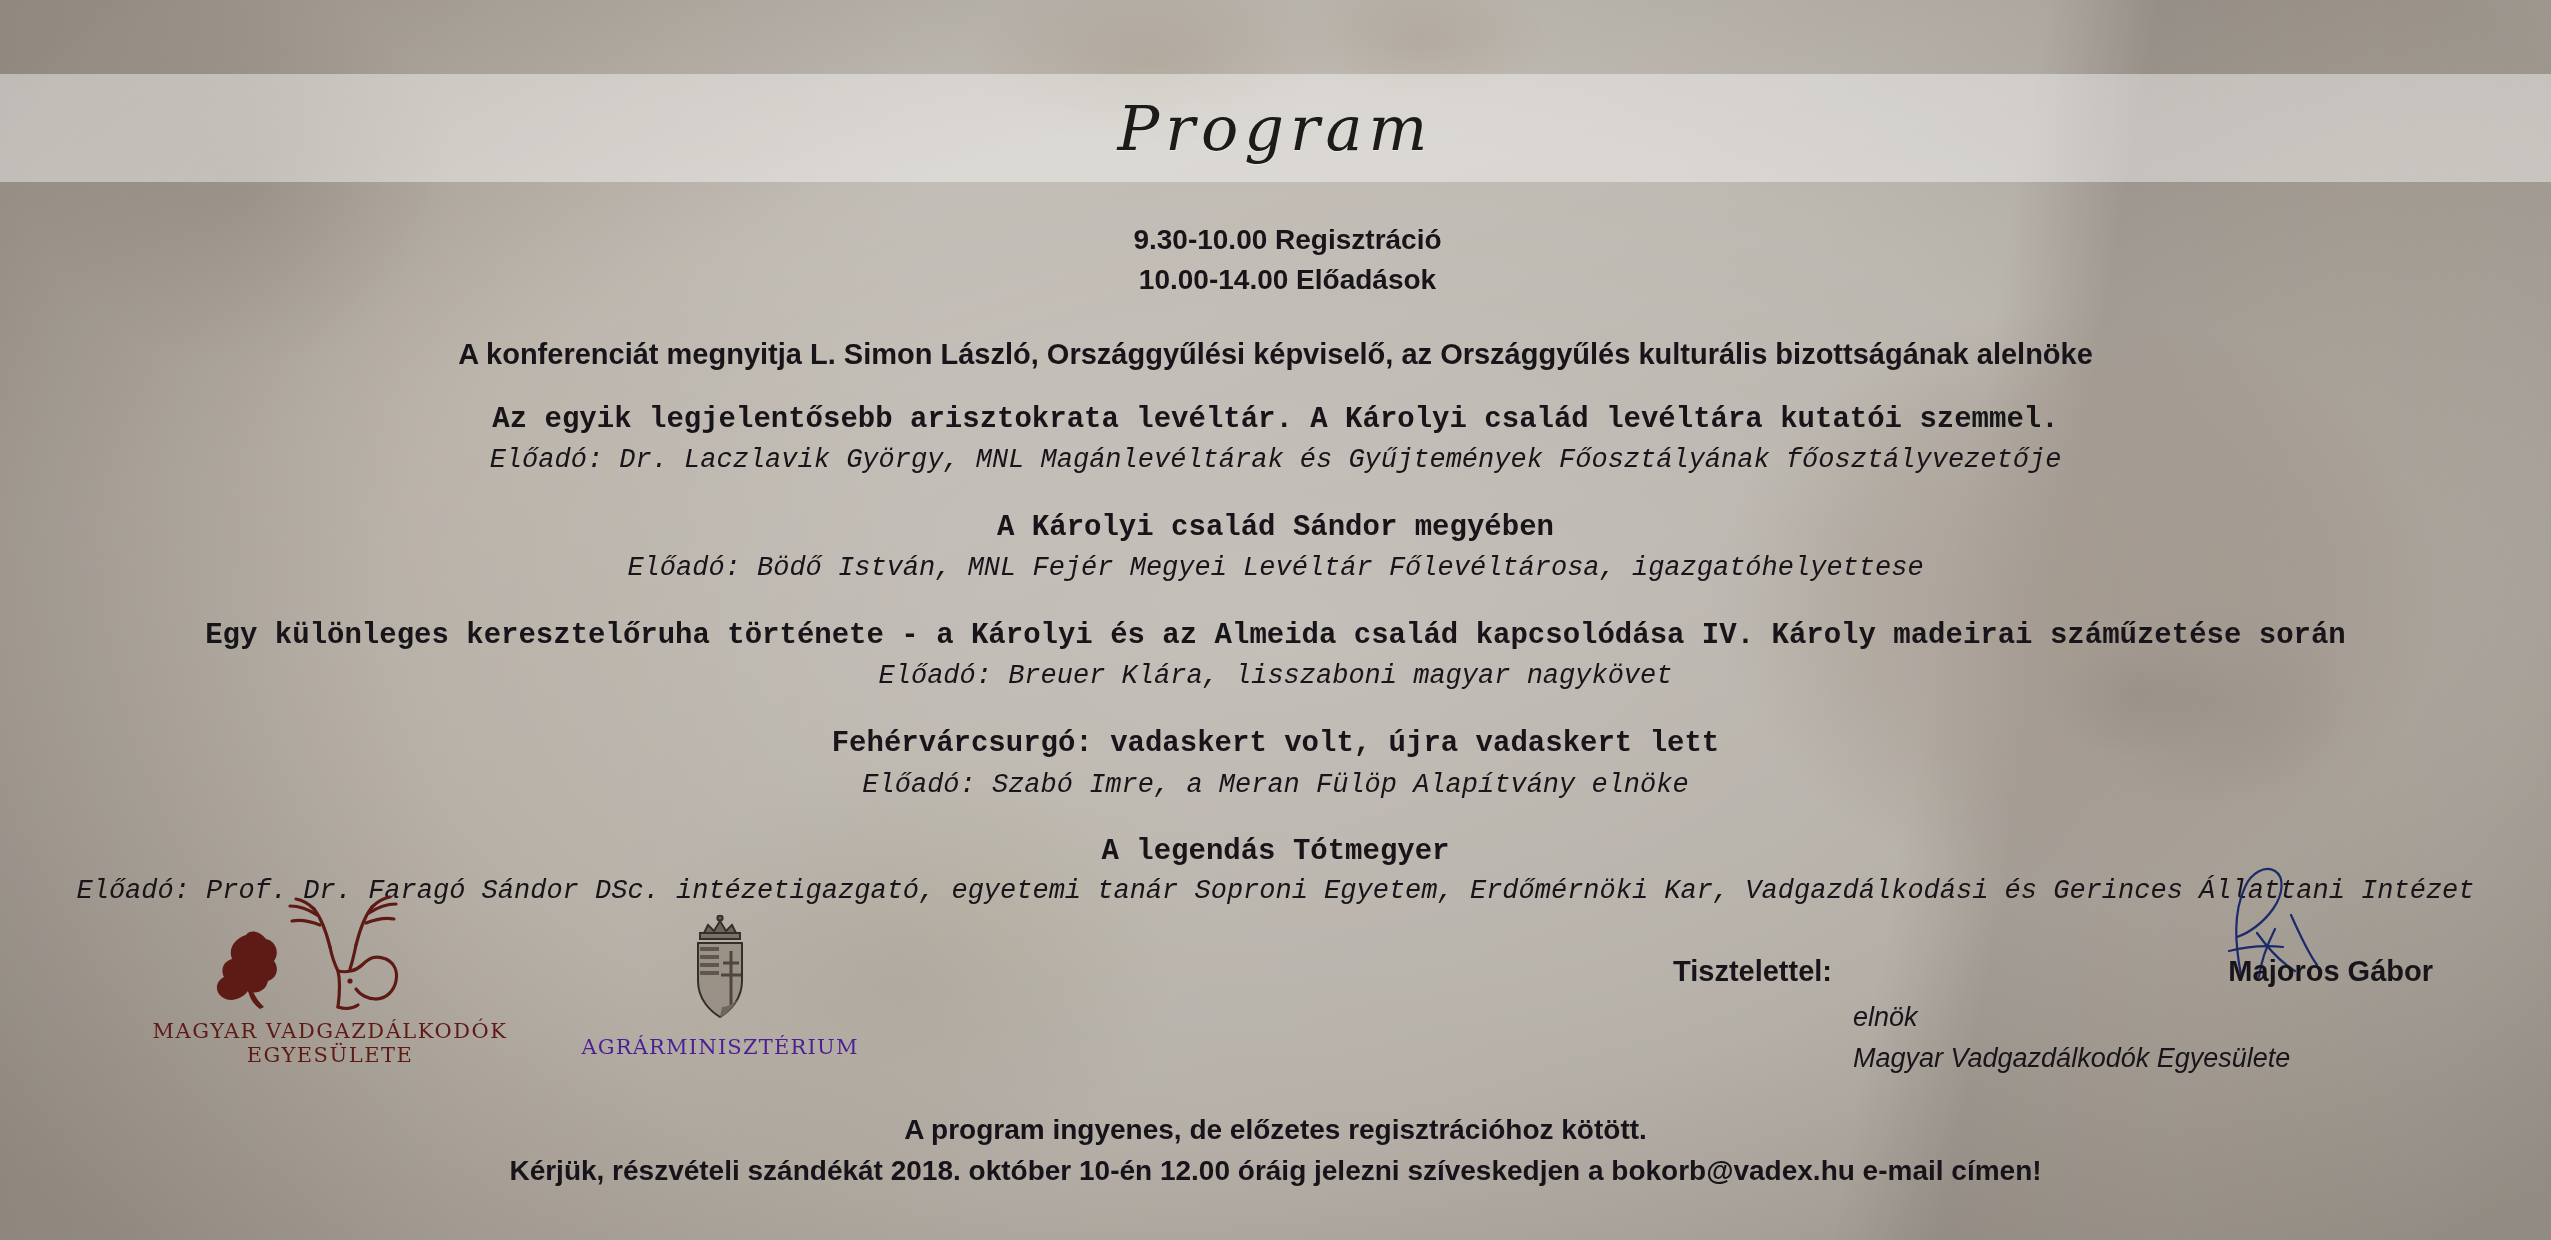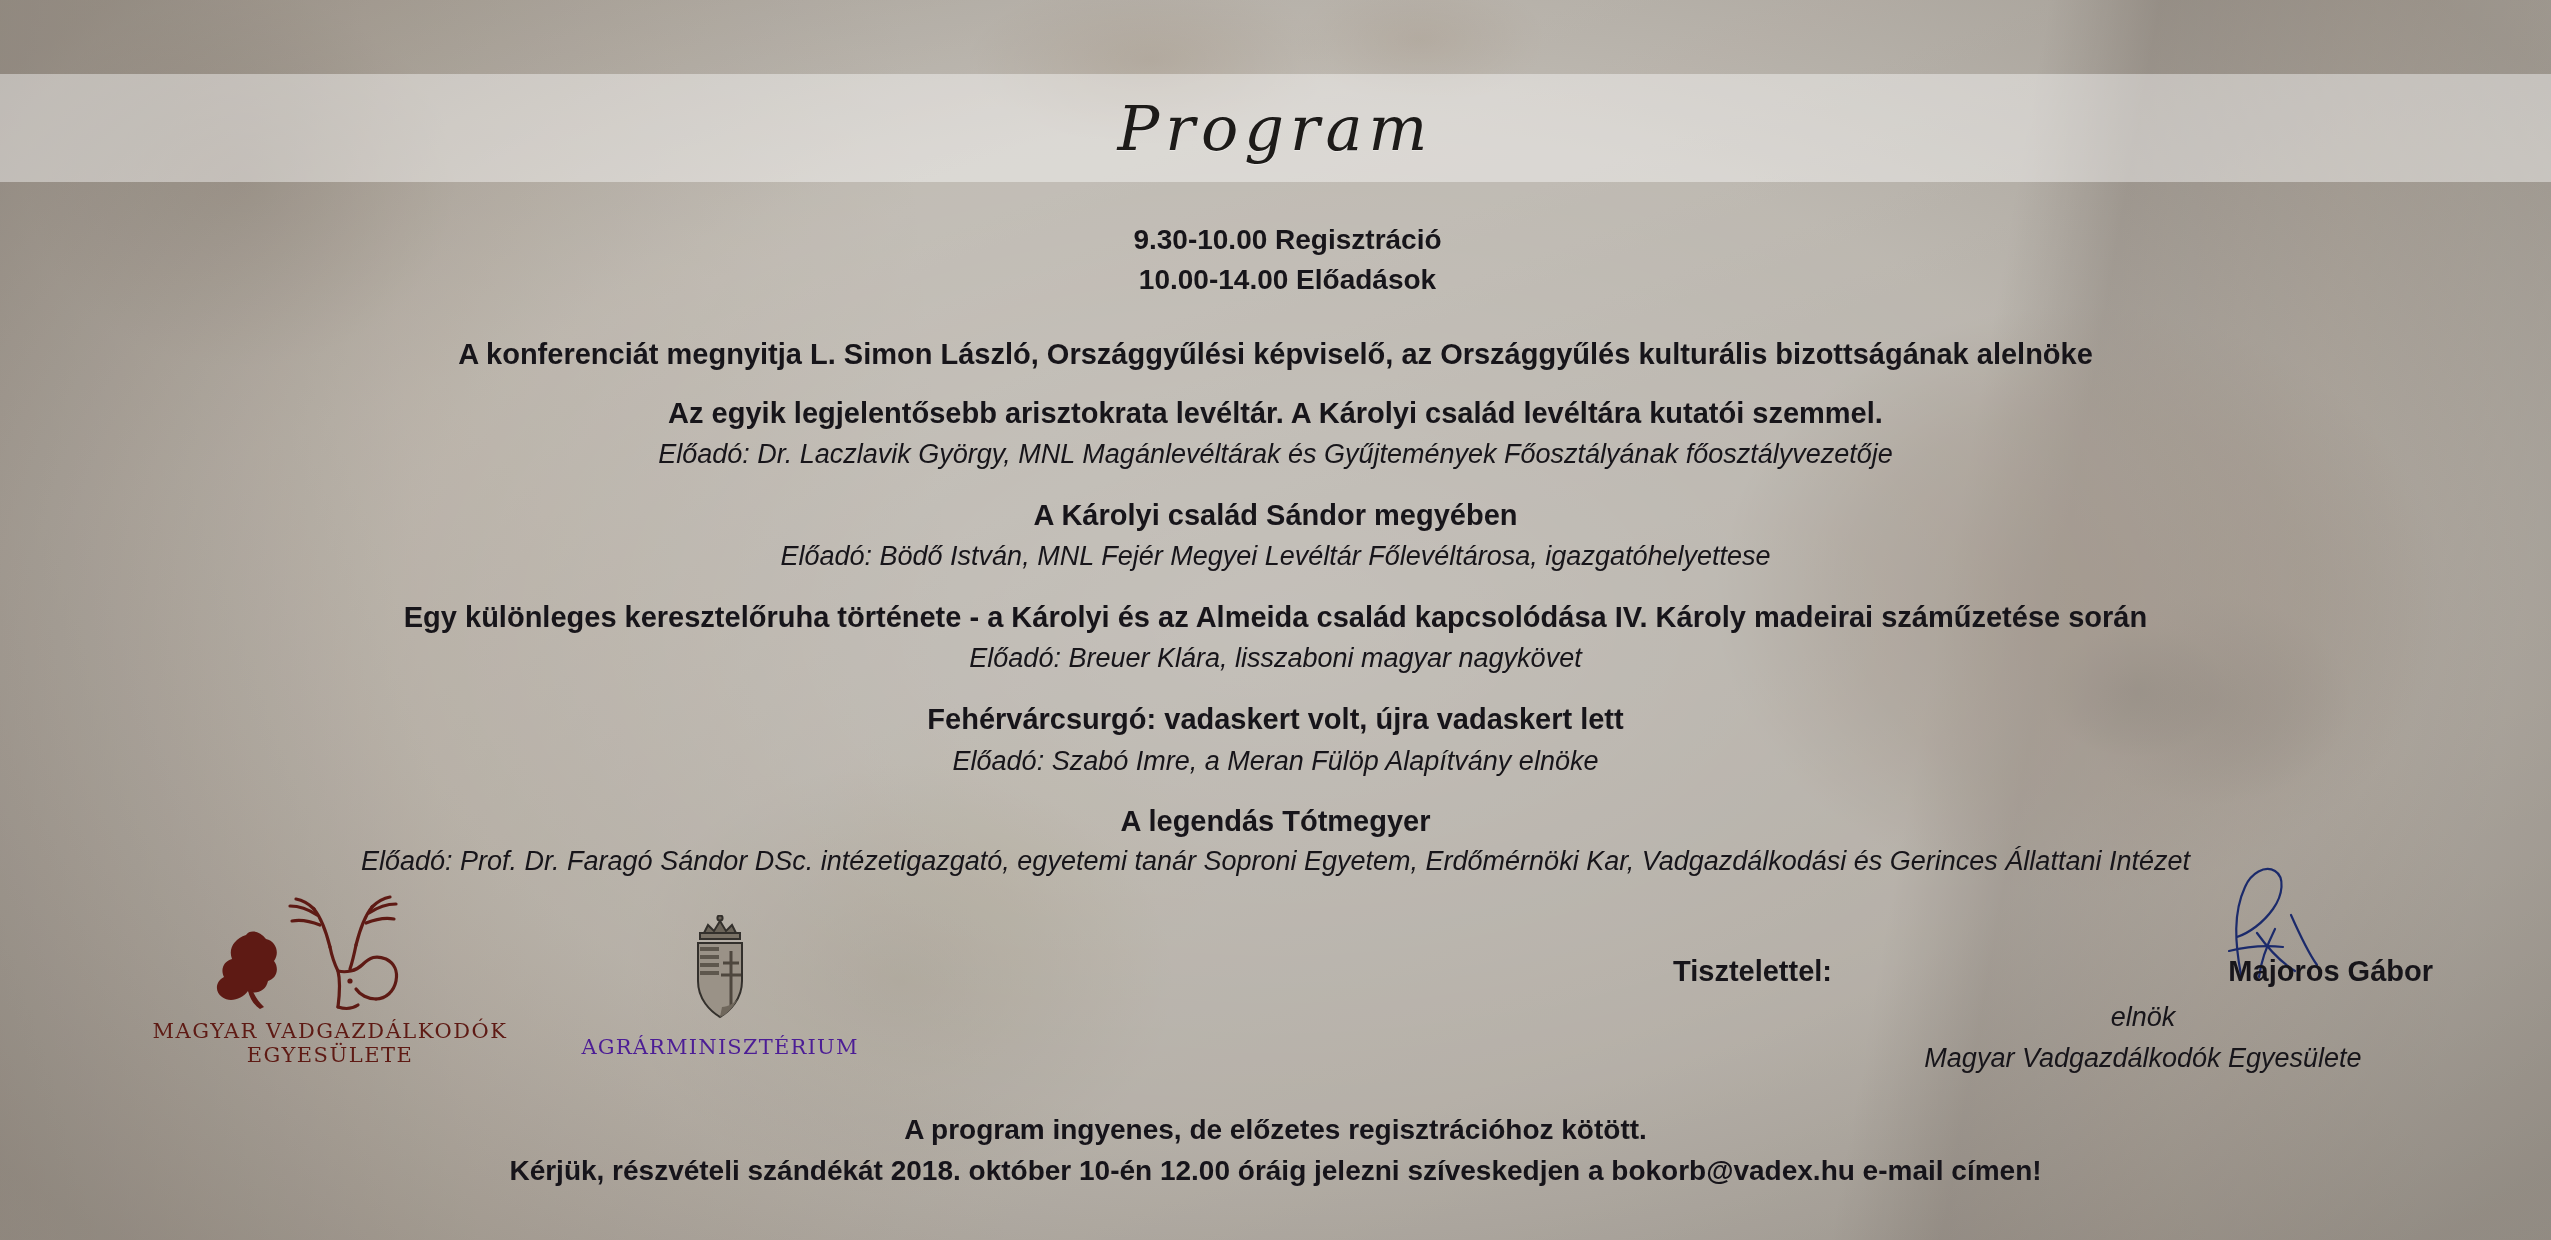--- a/index.html
+++ b/index.html
@@ -85,42 +85,43 @@
   .times div {
     font-size: 28px;
     font-weight: bold;
   }
   .opening {
     margin-top: 38px;
     font-size: 29px;
     font-weight: bold;
   }
   .block {
-    margin-top: 24px;
+    margin-top: 30px;
+    font-family: Liberation Mono, monospace;
   }
   .block .b-title {
     font-size: 29px;
     font-weight: bold;
     line-height: 1.3;
   }
   .block .b-speaker {
     font-size: 27px;
     font-style: italic;
     line-height: 1.35;
     margin-top: 4px;
   }
   .block.tight .b-speaker { margin-top: 2px; }
 
   
   .sign {
     position: absolute;
     right: 118px;
     top: 955px;
     width: 760px;
-    text-align: center;
+    text-align: left;
     color: #17151a;
   }
   .sign-row {
     display: flex;
     align-items: baseline;
     justify-content: space-between;
   }
   .sign-greeting {
     font-size: 29px;
     font-weight: bold;

